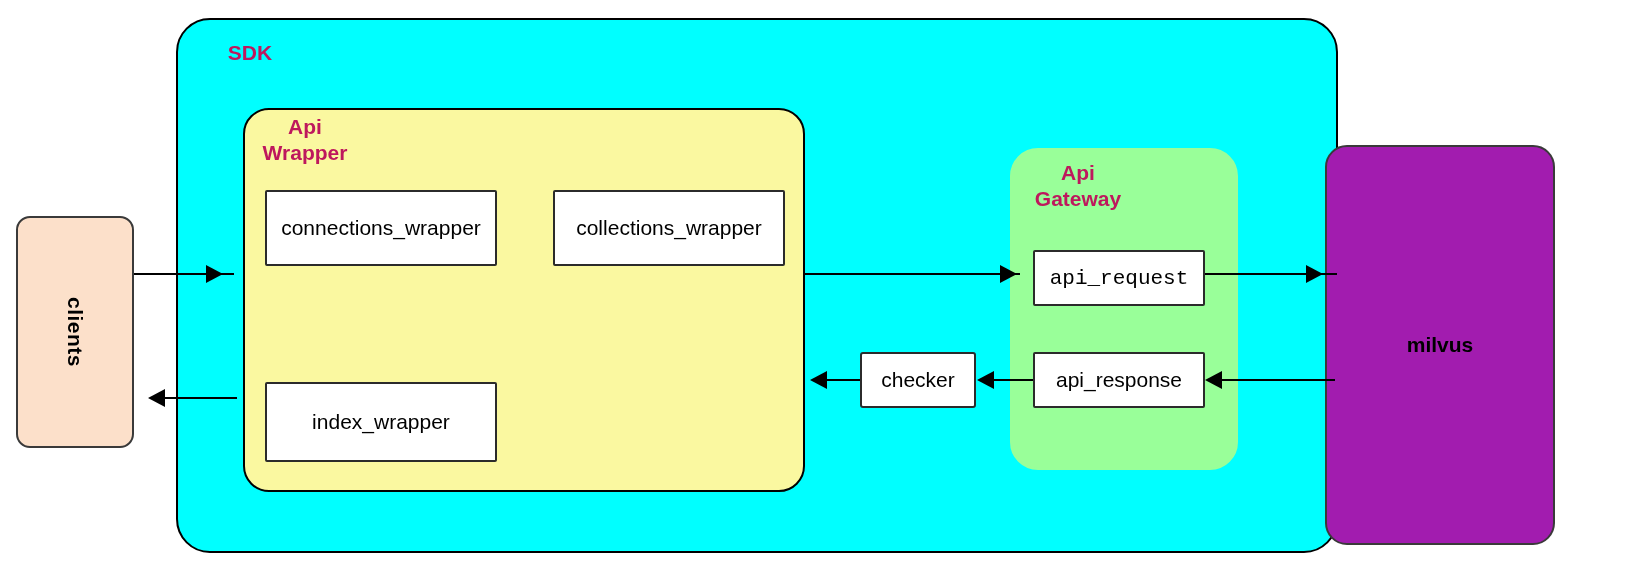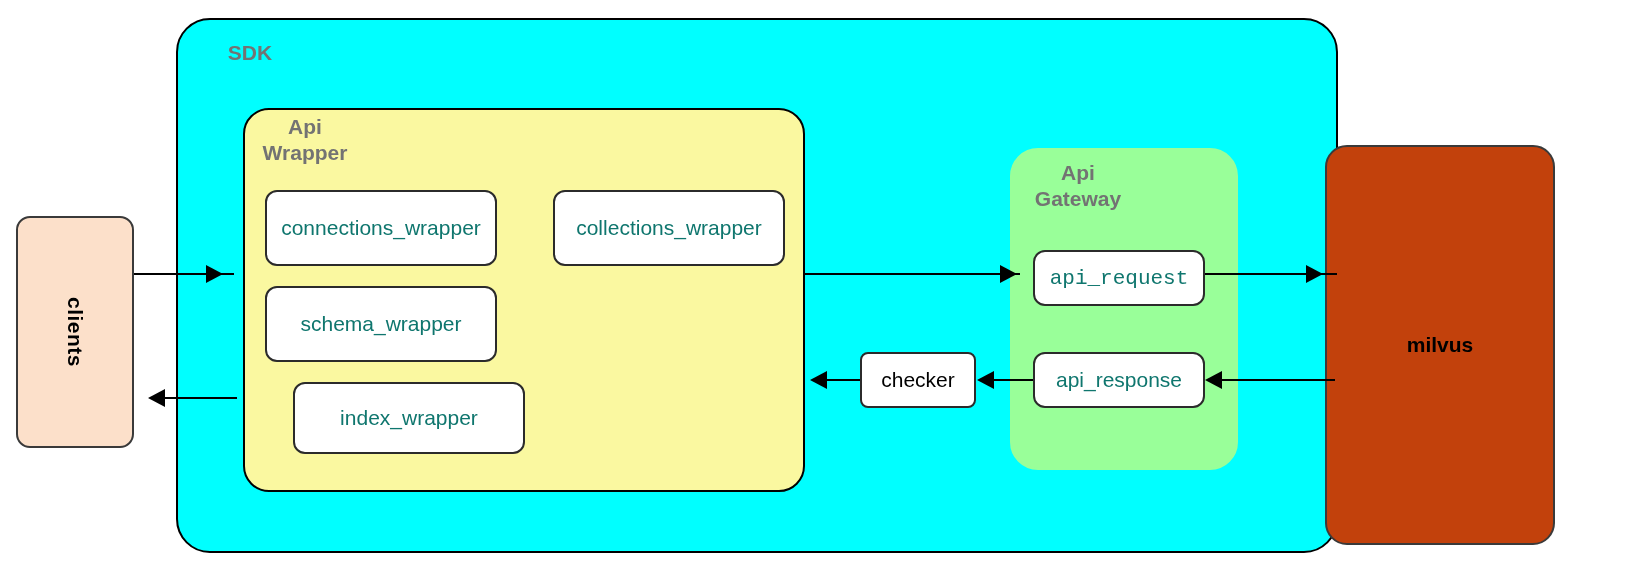--- a/index.html
+++ b/index.html
@@ -54,74 +54,74 @@
     height: 322px;
     background: #99FF99;
     border: 2px solid #99FF99;
     border-radius: 28px;
   }
   .milvus-box {
     left: 1325px;
     top: 145px;
     width: 230px;
     height: 400px;
-    background: #c2410c;
+    background: #a21caf;
     border: 2px solid #3A3A3A;
     border-radius: 22px;
   }
   .clients-box {
     left: 16px;
     top: 216px;
     width: 118px;
     height: 232px;
     background: #FCE0CA;
     border: 2px solid #3A3A3A;
     border-radius: 14px;
   }
 
   
   .container-title {
     position: absolute;
     font-weight: bold;
     font-size: 21px;
-    color: #737373;
+    color: #be185d;
     line-height: 1.22;
     white-space: pre-line;
     text-align: center;
   }
   .sdk-title  { left: 220px; top: 40px;  width: 60px; }
   .wrapper-title { left: 255px; top: 114px; width: 100px; }
   .gateway-title { left: 1028px; top: 160px; width: 100px; }
 
   
   .leaf {
     background: #FFFFFF;
     border: 2px solid #2b2b2b;
-    border-radius: 12px;
-    font-size: 21px;
-    color: #0f766e;
+    border-radius: 2px;
+    font-size: 21px;
+    color: #000000;
   }
   .w-col-a { left: 265px; width: 232px; }
   .w-col-b { left: 553px; width: 232px; justify-content: center; }
   .w-row-1 { top: 190px; height: 76px; }
   .w-row-2 { top: 286px; height: 76px; }
-  .w-row-3 { top: 382px; height: 72px; margin-left: 28px; }
+  .w-row-3 { top: 382px; height: 80px; }
 
   .gw-leaf { left: 1033px; width: 172px; height: 56px; }
   .gw-row-1 { top: 250px; font-family: Liberation Mono, monospace; }
   .gw-row-2 { top: 352px; }
 
   .checker-box {
     left: 860px;
     top: 352px;
     width: 116px;
     height: 56px;
     background: #FFFFFF;
     border: 2px solid #2b2b2b;
-    border-radius: 8px;
+    border-radius: 3px;
     font-size: 21px;
   }
 
   .bold-label {
     font-weight: bold;
     font-size: 21px;
     color: #000000;
   }
   .vert-label {
     writing-mode: vertical-rl;
@@ -171,23 +171,20 @@
   <div class="node milvus-box">
     <span class="bold-label">milvus</span>
   </div>
 
   <div class="node leaf w-col-a w-row-1">
     <span>connections_wrapper</span>
   </div>
   <div class="node leaf w-col-b w-row-1">
     <span>collections_wrapper</span>
   </div>
-  <div class="node leaf w-col-a w-row-2">
-    <span>schema_wrapper</span>
-  </div>
   <div class="node leaf w-col-a w-row-3">
     <span>index_wrapper</span>
   </div>
 
   <div class="node checker-box">
     <span>checker</span>
   </div>
 
   <div class="node leaf gw-leaf gw-row-1">
     <span>api_request</span>

